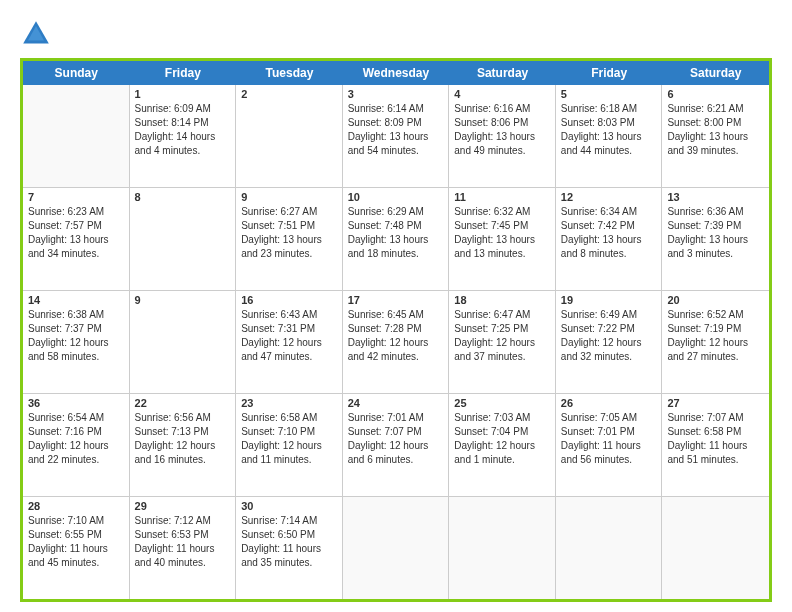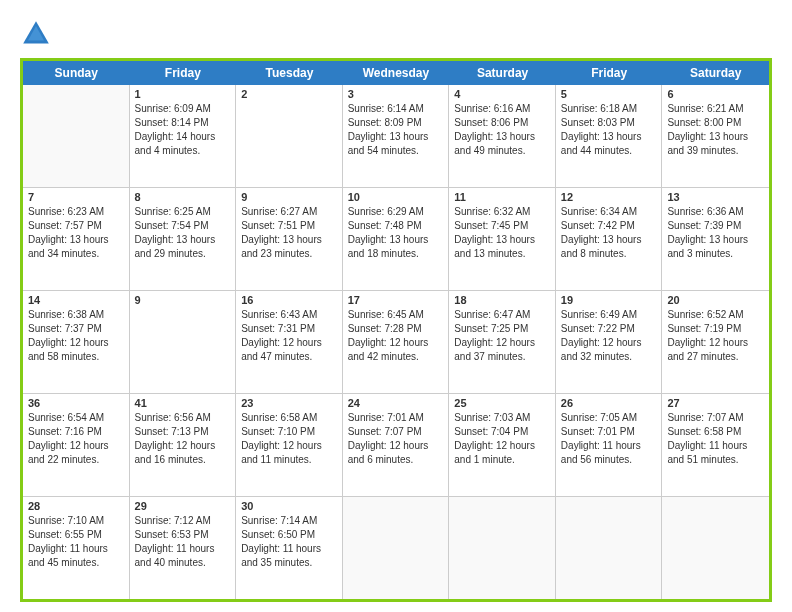--- a/index.html
+++ b/index.html
@@ -171,21 +171,20 @@
             <div class="cell-text">Sunrise: 6:21 AM<br>Sunset: 8:00 PM<br>Daylight: 13 hours and 39 minutes.</div>
           </div>
         </div>
         <div class="cal-row">
           <div class="cal-cell">
             <span class="day-num">7</span>
             <div class="cell-text">Sunrise: 6:23 AM<br>Sunset: 7:57 PM<br>Daylight: 13 hours and 34 minutes.</div>
           </div>
           <div class="cal-cell">
             <span class="day-num">8</span>
-            <div class="cell-text">Sunrise: 6:25 AM<br>Sunset: 7:54 PM<br>Daylight: 13 hours and 29 minutes.</div>
           </div>
           <div class="cal-cell">
             <span class="day-num">9</span>
             <div class="cell-text">Sunrise: 6:27 AM<br>Sunset: 7:51 PM<br>Daylight: 13 hours and 23 minutes.</div>
           </div>
           <div class="cal-cell">
             <span class="day-num">10</span>
             <div class="cell-text">Sunrise: 6:29 AM<br>Sunset: 7:48 PM<br>Daylight: 13 hours and 18 minutes.</div>
           </div>
           <div class="cal-cell">
@@ -229,21 +228,21 @@
             <span class="day-num">20</span>
             <div class="cell-text">Sunrise: 6:52 AM<br>Sunset: 7:19 PM<br>Daylight: 12 hours and 27 minutes.</div>
           </div>
         </div>
         <div class="cal-row">
           <div class="cal-cell">
             <span class="day-num">36</span>
             <div class="cell-text">Sunrise: 6:54 AM<br>Sunset: 7:16 PM<br>Daylight: 12 hours and 22 minutes.</div>
           </div>
           <div class="cal-cell">
-            <span class="day-num">41</span>
+            <span class="day-num">22</span>
             <div class="cell-text">Sunrise: 6:56 AM<br>Sunset: 7:13 PM<br>Daylight: 12 hours and 16 minutes.</div>
           </div>
           <div class="cal-cell">
             <span class="day-num">23</span>
             <div class="cell-text">Sunrise: 6:58 AM<br>Sunset: 7:10 PM<br>Daylight: 12 hours and 11 minutes.</div>
           </div>
           <div class="cal-cell">
             <span class="day-num">24</span>
             <div class="cell-text">Sunrise: 7:01 AM<br>Sunset: 7:07 PM<br>Daylight: 12 hours and 6 minutes.</div>
           </div>

